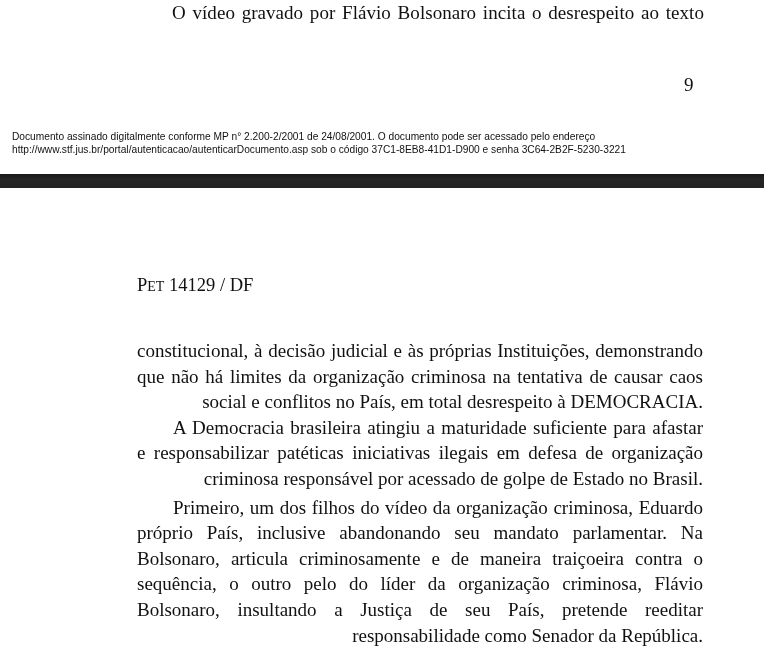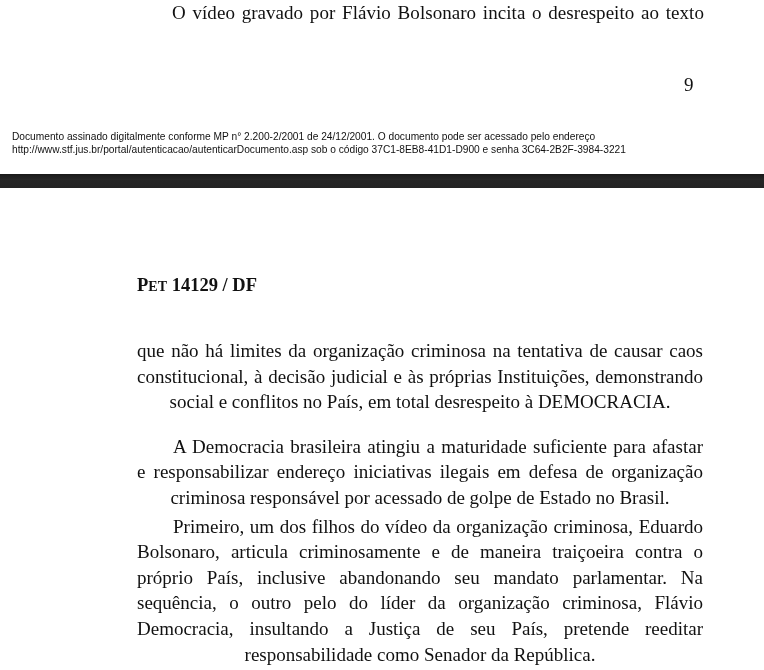--- a/index.html
+++ b/index.html
@@ -65,21 +65,21 @@
       top: 188px;
       width: 764px;
       height: 482px;
       background: #ffffff;
     }
     .case-header {
       position: absolute;
       left: 137px;
       top: 274px;
       font-size: 18.5px;
-      font-weight: bold;
+      font-weight: normal;
       line-height: 22px;
       white-space: nowrap;
     }
     .case-header .sc {
       font-size: 14px;
     }
     .body-text {
       position: absolute;
       left: 137px;
       top: 338px;
@@ -88,57 +88,57 @@
       line-height: 25.6px;
     }
     .jl {
       display: block;
       text-align: justify;
       text-align-last: justify;
       white-space: nowrap;
     }
     .ll {
       display: block;
-      text-align: center;
+      text-align: right;
       white-space: nowrap;
     }
     .ind {
       padding-left: 36px;
     }
   </style>
 </head>
 <body>
 
 <div class="page-top">
   <div class="carry-line">O vídeo gravado por Flávio Bolsonaro incita o desrespeito ao texto</div>
   <div class="page-number">9</div>
   <div class="sig-notice">
-    <div>Documento assinado digitalmente conforme MP n° 2.200-2/2001 de 24/12/2001. O documento pode ser acessado pelo endereço</div>
-    <div>http://www.stf.jus.br/portal/autenticacao/autenticarDocumento.asp sob o código 37C1-8EB8-41D1-D900 e senha 3C64-2B2F-3984-3221</div>
+    <div>Documento assinado digitalmente conforme MP n° 2.200-2/2001 de 24/08/2001. O documento pode ser acessado pelo endereço</div>
+    <div>http://www.stf.jus.br/portal/autenticacao/autenticarDocumento.asp sob o código 37C1-8EB8-41D1-D900 e senha 3C64-2B2F-5230-3221</div>
   </div>
 </div>
 
 <div class="page-separator"></div>
 
 <div class="page-bottom"></div>
 
 <div class="case-header"><span>P</span><span class="sc">ET</span><span> 14129 / DF</span></div>
 
 <div class="body-text">
   <div>
+    <span class="jl">constitucional, à decisão judicial e às próprias Instituições, demonstrando</span>
     <span class="jl">que não há limites da organização criminosa na tentativa de causar caos</span>
-    <span class="jl">constitucional, à decisão judicial e às próprias Instituições, demonstrando</span>
     <span class="ll">social e conflitos no País, em total desrespeito à DEMOCRACIA.</span>
   </div>
-  <div style="margin-top:19px;">
+  <div style="margin-top:0;">
     <span class="jl ind">A Democracia brasileira atingiu a maturidade suficiente para afastar</span>
-    <span class="jl">e responsabilizar endereço iniciativas ilegais em defesa de organização</span>
+    <span class="jl">e responsabilizar patéticas iniciativas ilegais em defesa de organização</span>
     <span class="ll">criminosa responsável por acessado de golpe de Estado no Brasil.</span>
   </div>
   <div style="margin-top:3px;">
     <span class="jl ind">Primeiro, um dos filhos do vídeo da organização criminosa, Eduardo</span>
+    <span class="jl">próprio País, inclusive abandonando seu mandato parlamentar. Na</span>
     <span class="jl">Bolsonaro, articula criminosamente e de maneira traiçoeira contra o</span>
-    <span class="jl">próprio País, inclusive abandonando seu mandato parlamentar. Na</span>
     <span class="jl">sequência, o outro pelo do líder da organização criminosa, Flávio</span>
-    <span class="jl">Democracia, insultando a Justiça de seu País, pretende reeditar</span>
+    <span class="jl">Bolsonaro, insultando a Justiça de seu País, pretende reeditar</span>
     <span class="ll">responsabilidade como Senador da República.</span>
   </div>
 </div>
 
 </body></html>

